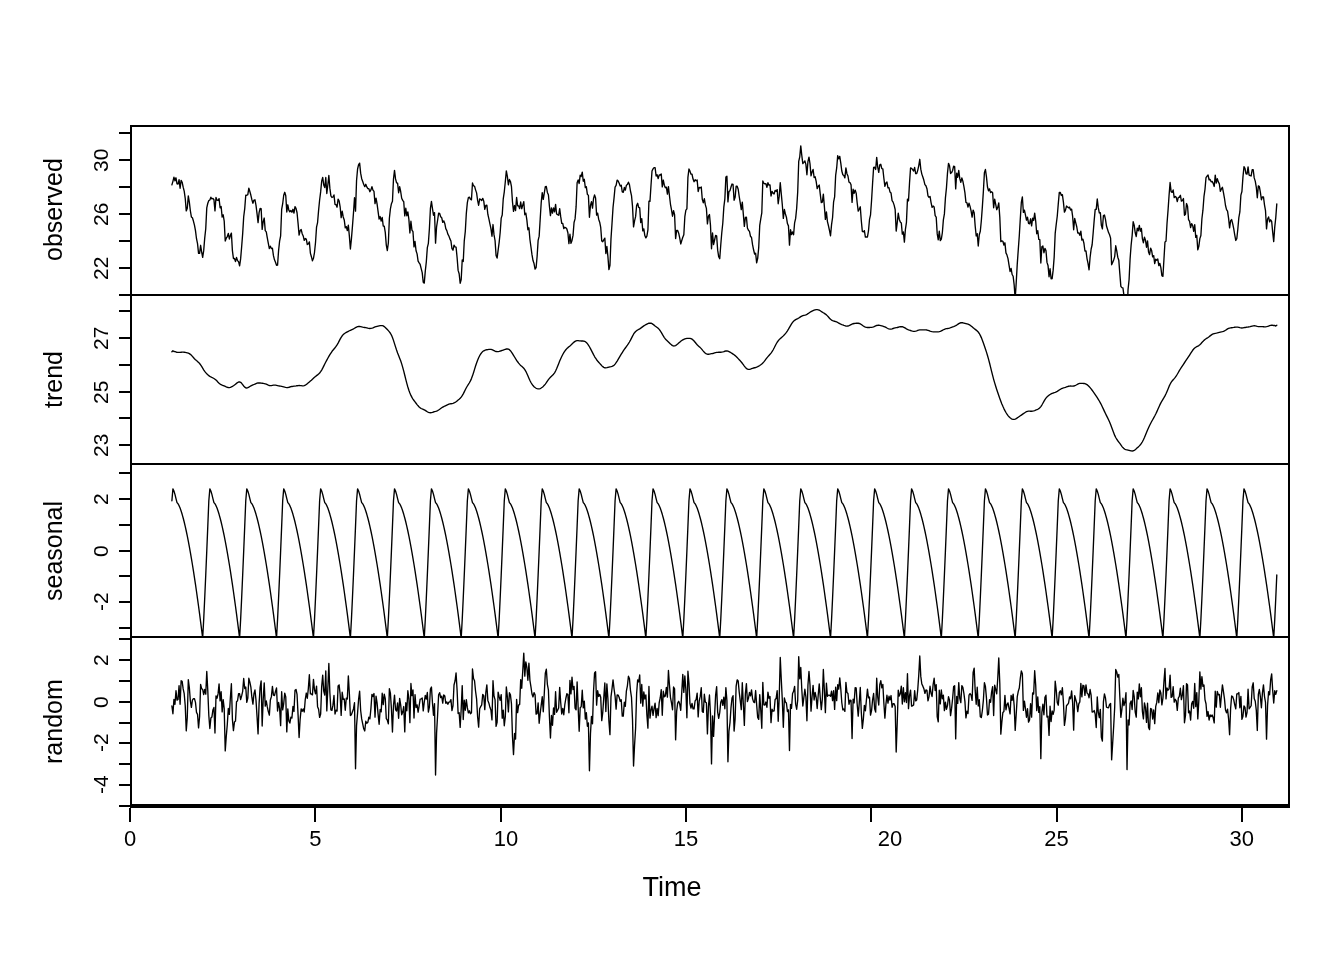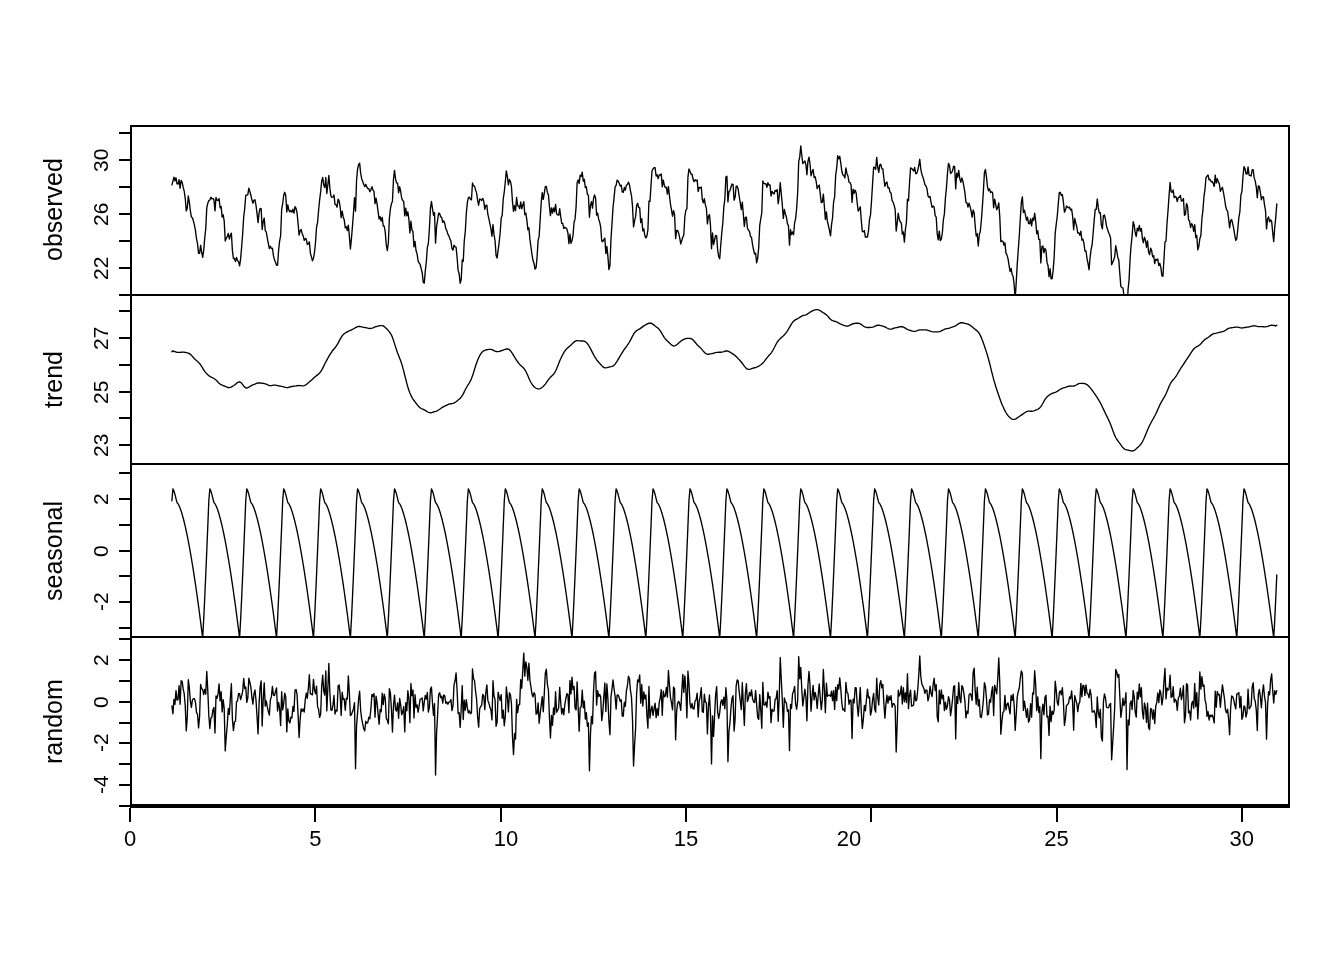--- a/index.html
+++ b/index.html
@@ -179,20 +179,21 @@
   <div id="xaxis-ticks">
       <div class="xtick" style="left: 129px;"></div>
       <div class="xtick-label" style="left: 130px;">0</div>
       <div class="xtick" style="left: 314.304px;"></div>
       <div class="xtick-label" style="left: 315.304px;">5</div>
       <div class="xtick" style="left: 499.607px;"></div>
       <div class="xtick-label" style="left: 506px;">10</div>
       <div class="xtick" style="left: 684.911px;"></div>
       <div class="xtick-label" style="left: 685.911px;">15</div>
       <div class="xtick" style="left: 870.214px;"></div>
-      <div class="xtick-label" style="left: 849px;">20</div>
+      <div class="xtick-label" style="left: 890px;">20</div>
       <div class="xtick" style="left: 1055.52px;"></div>
       <div class="xtick-label" style="left: 1056.52px;">25</div>
       <div class="xtick" style="left: 1240.82px;"></div>
       <div class="xtick-label" style="left: 1241.82px;">30</div>
     </div>
+  <div id="xaxis-title">Time</div>
 
 </div>
 
 </body></html>

